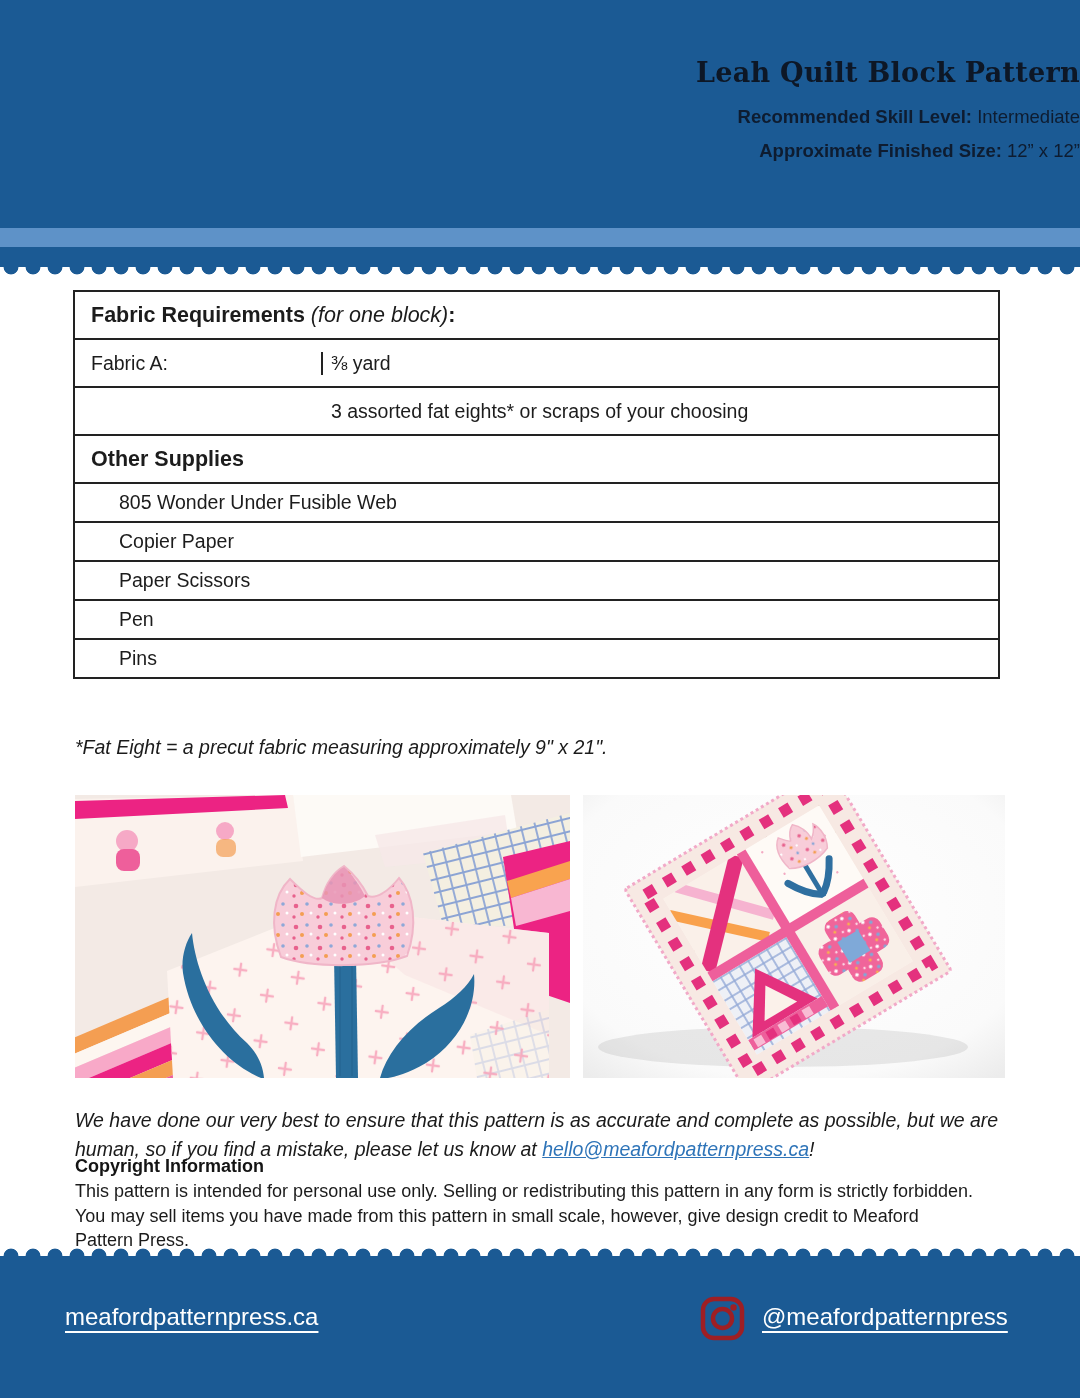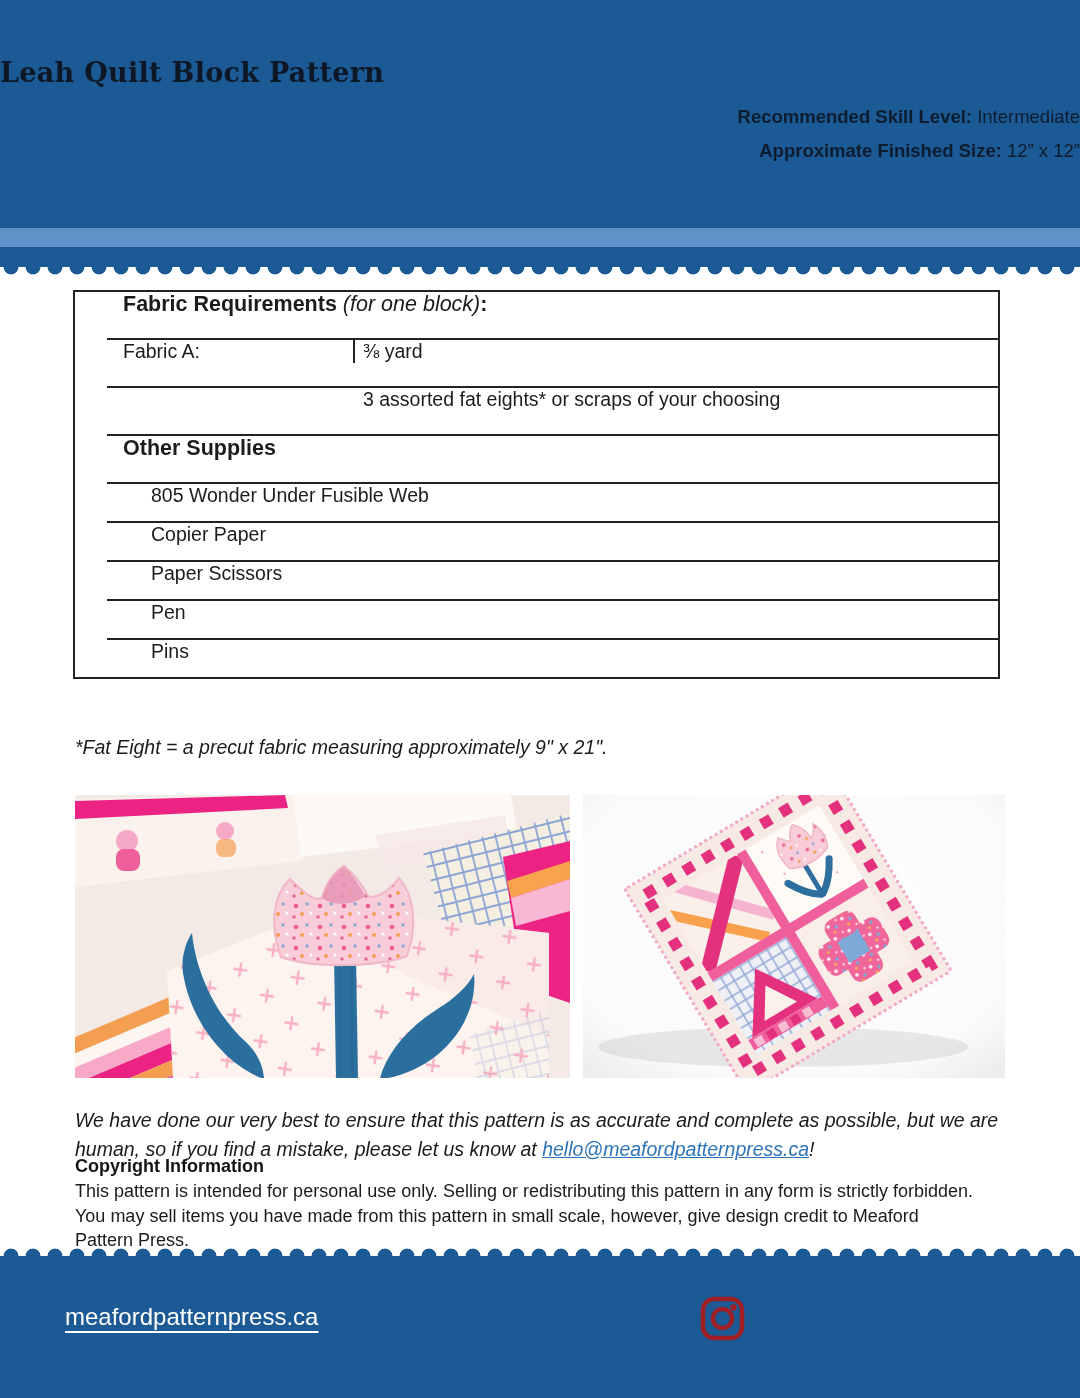--- a/index.html
+++ b/index.html
@@ -5,30 +5,30 @@
   html,body{margin:0;padding:0;background:#ffffff;}
   .page{position:relative;width:1080px;height:1398px;background:#ffffff;overflow:hidden;
         font-family:"Liberation Sans",sans-serif;color:#1c1c1c;}
 
   
   .header{position:absolute;left:0;top:0;width:100%;height:267px;background:#1B5A94;}
   .header-stripe{position:absolute;left:0;top:228px;width:100%;height:19px;background:#5E92C8;}
   .scallop-down{position:absolute;left:0;top:267px;width:100%;height:11px;
         background-image:radial-gradient(circle at 11px 0px,#1B5A94 7px,rgba(27,90,148,0) 7.8px);
         background-size:22px 11px;background-repeat:repeat-x;}
-  .page-title{position:absolute;left:0;top:57px;width:100%;text-align:left;
+  .page-title{position:absolute;left:0;top:57px;width:100%;text-align:right;
         font-family:"DejaVu Serif",serif;font-weight:bold;font-size:27px;color:#0D1726;letter-spacing:.3px;}
   .header-sub{position:absolute;left:0;width:100%;text-align:right;font-size:18.5px;color:#0E1C30;}
   .sub1{top:106px}.sub2{top:140px}
   .b{font-weight:bold;}
 
   
   .req-table{position:absolute;left:73px;top:290px;width:927px;border:2px solid #222;box-sizing:border-box;
         font-size:19.5px;}
-  .t-row{display:flex;align-items:flex-start;border-top:2px solid #222;margin-left:32px;}
+  .t-row{display:flex;align-items:center;border-top:2px solid #222;}
   .t-row:first-child{border-top:none;}
   .row-lg{height:46px;}
   .row-sm{height:37px;}
   .t-full{display:flex;align-items:center;padding-left:16px;width:100%;}
   .t-head{font-size:21.5px;}
   .t-label{width:248px;border-right:2px solid #222;display:flex;align-items:center;padding-left:16px;box-sizing:border-box;}
   .t-value{flex:1;display:flex;align-items:center;padding-left:8px;}
   .t-supply{display:flex;align-items:center;padding-left:44px;width:100%;}
   .it{font-style:italic;font-weight:normal;}
 
@@ -250,14 +250,15 @@
   <div class="scallop-up"></div>
   <div class="footer"></div>
   <a class="site-link">meafordpatternpress.ca</a>
   <span class="ig-icon">
     <svg viewBox="0 0 45 45" width="45" height="45">
       <rect x="3" y="3" width="39" height="39" rx="11" fill="none" stroke="#9E1F24" stroke-width="4.5"></rect>
       <circle cx="22.5" cy="22.5" r="9.5" fill="none" stroke="#9E1F24" stroke-width="4.5"></circle>
       <circle cx="33.5" cy="11.5" r="3.2" fill="#9E1F24"></circle>
     </svg>
   </span>
+  <a class="handle-link">@meafordpatternpress</a>
 
 </div>
 
 </body></html>

